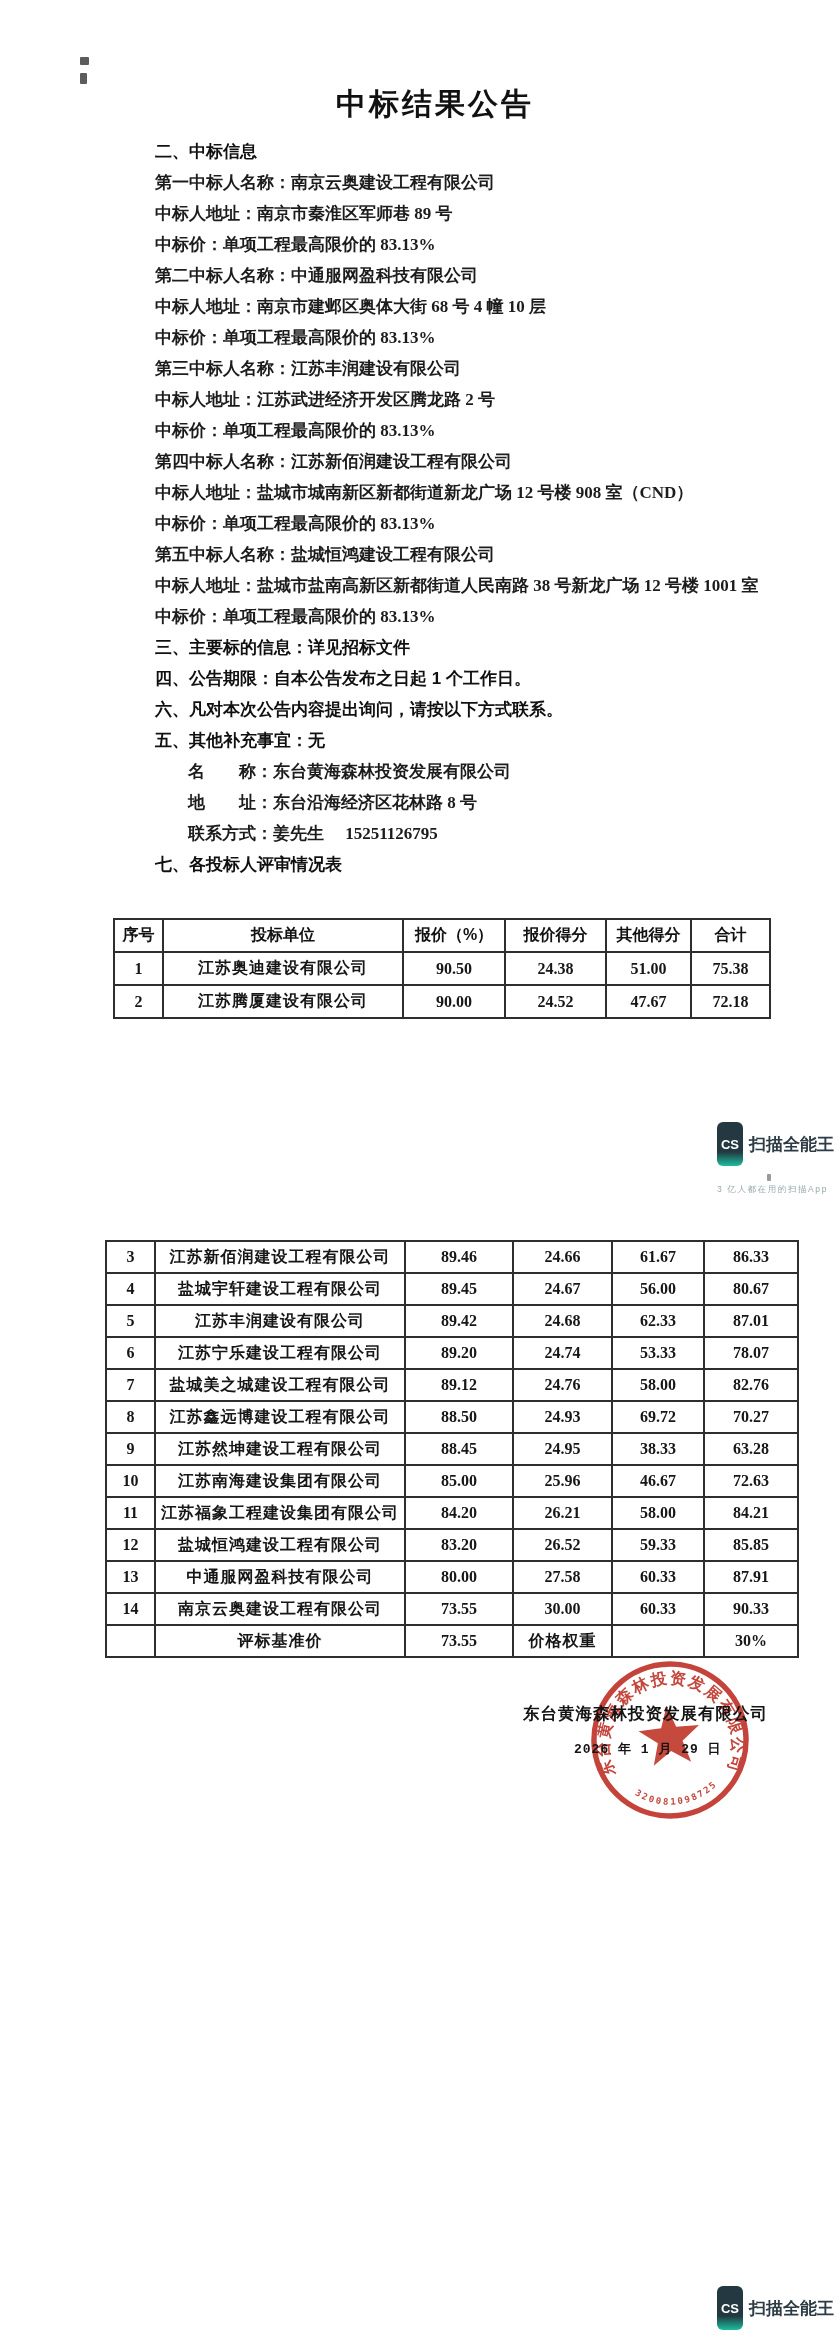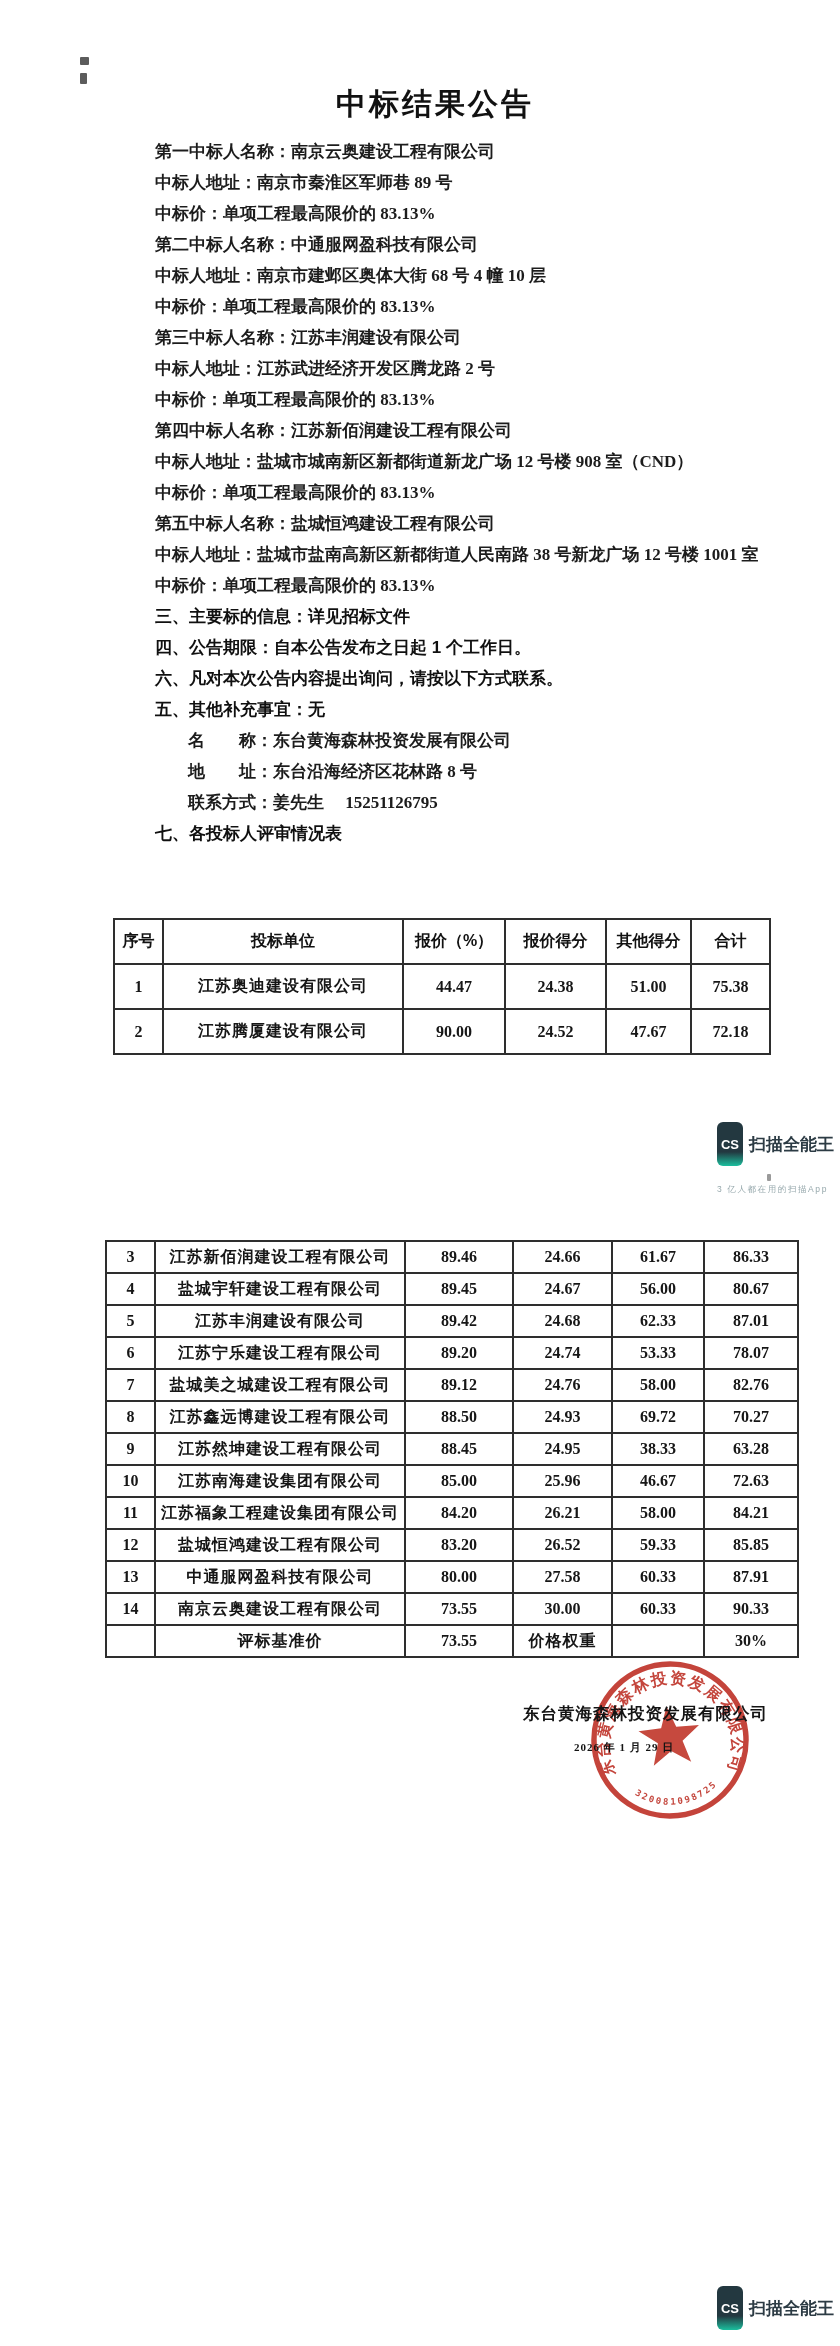--- a/index.html
+++ b/index.html
@@ -22,28 +22,28 @@
   
   table.eval{position:absolute;border-collapse:collapse;table-layout:fixed;background:#fff;}
   table.eval td,table.eval th{
     border:2px solid #2e2e2e;text-align:center;vertical-align:middle;
     padding:0;font-size:16px;overflow:hidden;white-space:nowrap;
   }
   table.eval th{font-weight:800;font-family:"Liberation Sans",sans-serif;color:#111;}
   table.eval td{font-family:"Liberation Serif",serif;font-weight:600;color:#161616;}
   table.eval td.c1{font-family:"Liberation Sans",sans-serif;font-weight:700;letter-spacing:1px;}
   #table-p1{left:113px;top:918px;width:656px;}
-  #table-p1 tr{height:45px;}
+  #table-p1 tr{height:33px;}
   #table-p2{left:105px;top:1240px;width:692px;}
   #table-p2 tr{height:32px;}
   
   .sig-company{position:absolute;left:523px;top:1703px;font-size:16.5px;font-weight:700;
     letter-spacing:1px;color:#141414;z-index:3;font-family:"Liberation Serif",serif;}
-  .sig-date{position:absolute;left:574px;top:1740px;font-size:11px;font-weight:700;
-    letter-spacing:1px;color:#141414;z-index:3;font-family:Liberation Serif, serif;}
+  .sig-date{position:absolute;left:574px;top:1740px;font-size:13px;font-weight:700;
+    letter-spacing:1px;color:#141414;z-index:3;font-family:Liberation Mono, monospace;}
   .seal{position:absolute;left:586px;top:1656px;width:168px;height:168px;z-index:2;
     transform:rotate(-6deg);opacity:.92;}
   .seal-ring{fill:none;stroke:#c0352b;stroke-width:5.5;}
   .seal-star{fill:#c23a2e;}
   .seal-text{fill:#bf362c;font-size:16px;font-weight:700;letter-spacing:1px;
     font-family:"Liberation Serif",serif;}
   .seal-serial{fill:#bf362c;font-size:9px;font-weight:700;font-family:"DejaVu Sans Mono",monospace;}
   
   .cs-badge{position:absolute;width:120px;z-index:4;}
   .cs-row{display:flex;align-items:center;gap:6px;}
@@ -71,20 +71,21 @@
 
   <div class="speck" id="speck-1"></div>
   <div class="speck" id="speck-2"></div>
   <div class="speck" id="speck-3"></div>
 
   <div class="doc-title">中标结果公告</div>
 
   <div class="paragraphs">
 
 
+      <p class="heading">二、中标信息</p>
 
       <p class="body">第一中标人名称：南京云奥建设工程有限公司</p>
 
       <p class="body">中标人地址：南京市秦淮区军师巷 89 号</p>
 
       <p class="body">中标价：单项工程最高限价的 83.13%</p>
 
       <p class="body">第二中标人名称：中通服网盈科技有限公司</p>
 
       <p class="body">中标人地址：南京市建邺区奥体大街 68 号 4 幢 10 层</p>
@@ -142,21 +143,21 @@
         <th>投标单位</th>
         <th>报价（%）</th>
         <th>报价得分</th>
         <th>其他得分</th>
         <th>合计</th>
       </tr>
 
         <tr>
           <td class="c0">1</td>
           <td class="c1">江苏奥迪建设有限公司</td>
-          <td class="c2">44.47</td>
+          <td class="c2">90.50</td>
           <td class="c3">24.38</td>
           <td class="c4">51.00</td>
           <td class="c5">75.38</td>
         </tr>
 
         <tr>
           <td class="c0">2</td>
           <td class="c1">江苏腾厦建设有限公司</td>
           <td class="c2">90.00</td>
           <td class="c3">24.52</td>

